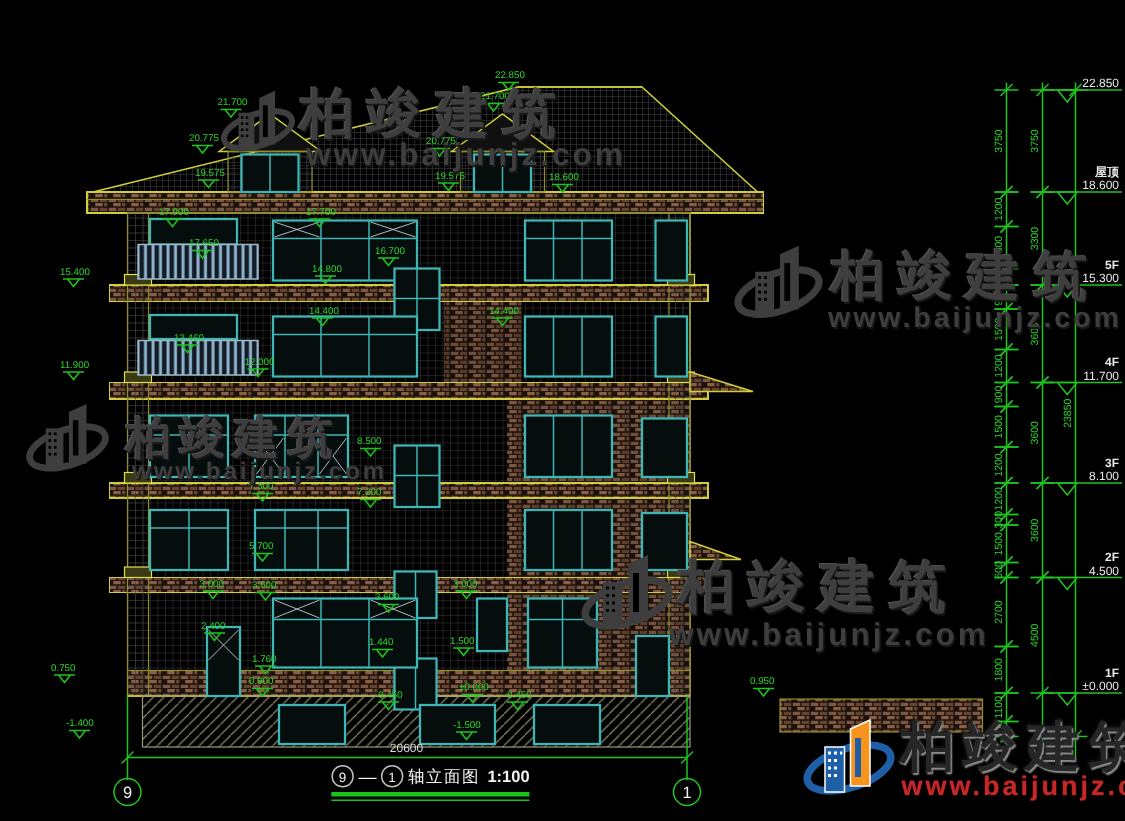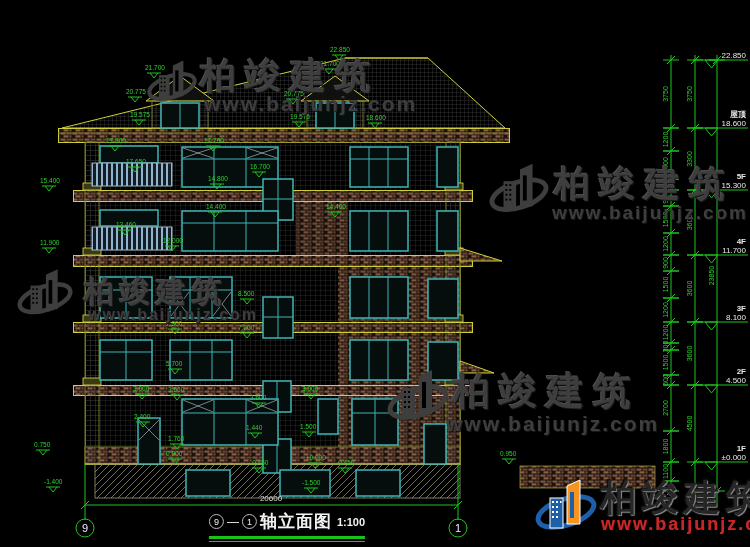--- a/index.html
+++ b/index.html
@@ -32,21 +32,21 @@
               text-shadow:1px 1px 1px #8f8f8f,-1px -1px 1px #050505,0 0 2px #6a6a6a;}
   .url-red{position:absolute;color:#c62828;font-weight:bold;letter-spacing:2px;white-space:nowrap;
            text-shadow:0 0 1px #7a1414;}
   
   #titleblock{position:absolute;left:287px;top:510px;transform:translateX(-50%);
               text-align:center;color:#f2f2f2;white-space:nowrap;}
   #titleblock .row{display:flex;align-items:center;gap:3px;justify-content:center;}
   .circ{display:inline-flex;align-items:center;justify-content:center;
         width:13px;height:13px;border:1px solid #bdbdbd;border-radius:50%;
         font-size:9px;color:#f2f2f2;}
-  .tname{font-size:17px;font-weight:bold;letter-spacing:1px;}
+  .tname{font-size:11px;font-weight:normal;letter-spacing:1px;}
   .tscale{font-size:11px;font-weight:bold;margin-left:2px;}
   .ul1{height:2.5px;background:#19c419;margin-top:3px;}
   .ul2{height:1px;background:#19c419;margin-top:2px;}
 </style>
 </head>
 <body>
 
 <div id="stage">
 
 <svg id="cad" width="750" height="547" viewBox="0 0 750 547" style="position:absolute;left:0;top:0;">

